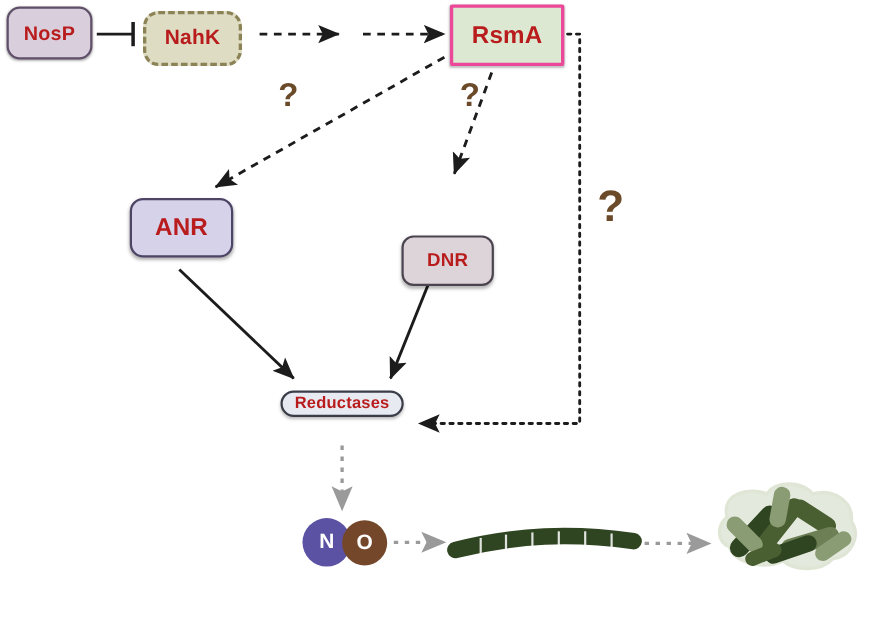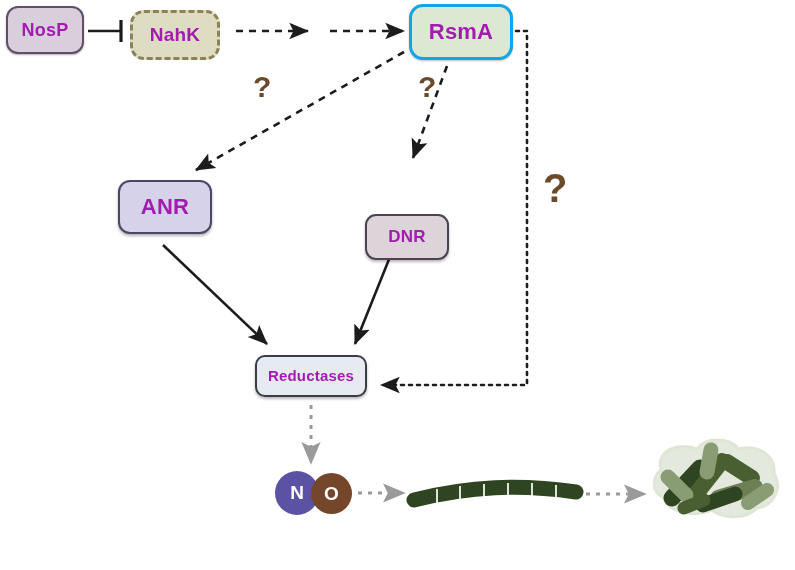--- a/index.html
+++ b/index.html
@@ -26,21 +26,21 @@
     pointer-events: none;
   }
   .node {
     position: absolute;
     box-sizing: border-box;
     display: flex;
     align-items: center;
     justify-content: center;
     border-radius: 12px;
     font-weight: bold;
-    color: #a21caf;
+    color: #b91c1c;
     text-align: center;
     line-height: 1.05;
     letter-spacing: 0.2px;
   }
   
   #node-nosp {
     left: 6px; top: 6px; width: 78px; height: 48px;
     background: #d9cfdc;
     border: 2px solid #5f4f68;
     font-size: 18px;
@@ -51,22 +51,22 @@
     left: 130px; top: 10px; width: 90px; height: 50px;
     background: #dedcc3;
     border: 3px dashed #8b8256;
     border-radius: 14px;
     font-size: 19px;
   }
   
   #node-rsma {
     left: 409px; top: 4px; width: 104px; height: 56px;
     background: #dde8d2;
-    border: 3px solid #0ea5e9;
-    border-radius: 14px;
+    border: 3px solid #ec4899;
+    border-radius: 2px;
     font-size: 22px;
     box-shadow: 0 1px 2px rgba(0,0,0,0.25);
     text-align: right;
   }
   
   #node-anr {
     left: 118px; top: 180px; width: 94px; height: 54px;
     background: #d5d2ea;
     border: 2px solid #4d4466;
     border-radius: 12px;
@@ -78,24 +78,24 @@
     left: 365px; top: 166px; width: 84px; height: 46px;
     background: #ddd4da;
     border: 2px solid #4b4450;
     border-radius: 11px;
     font-size: 17px;
     box-shadow: 0 2px 3px rgba(0,0,0,0.28);
     margin-top: 48px;
   }
   
   #node-reductases {
-    left: 255px; top: 355px; width: 112px; height: 42px;
+    left: 255px; top: 355px; width: 112px; height: 24px;
     background: #e7eaf1;
     border: 2px solid #3a3d47;
-    border-radius: 10px;
+    border-radius: 20px;
     font-size: 15px;
     box-shadow: 0 2px 3px rgba(0,0,0,0.28);
   }
   .qmark {
     position: absolute;
     color: #6b4a2a;
     font-weight: bold;
     font-size: 30px;
     font-family: "Liberation Sans", sans-serif;
     line-height: 1;

